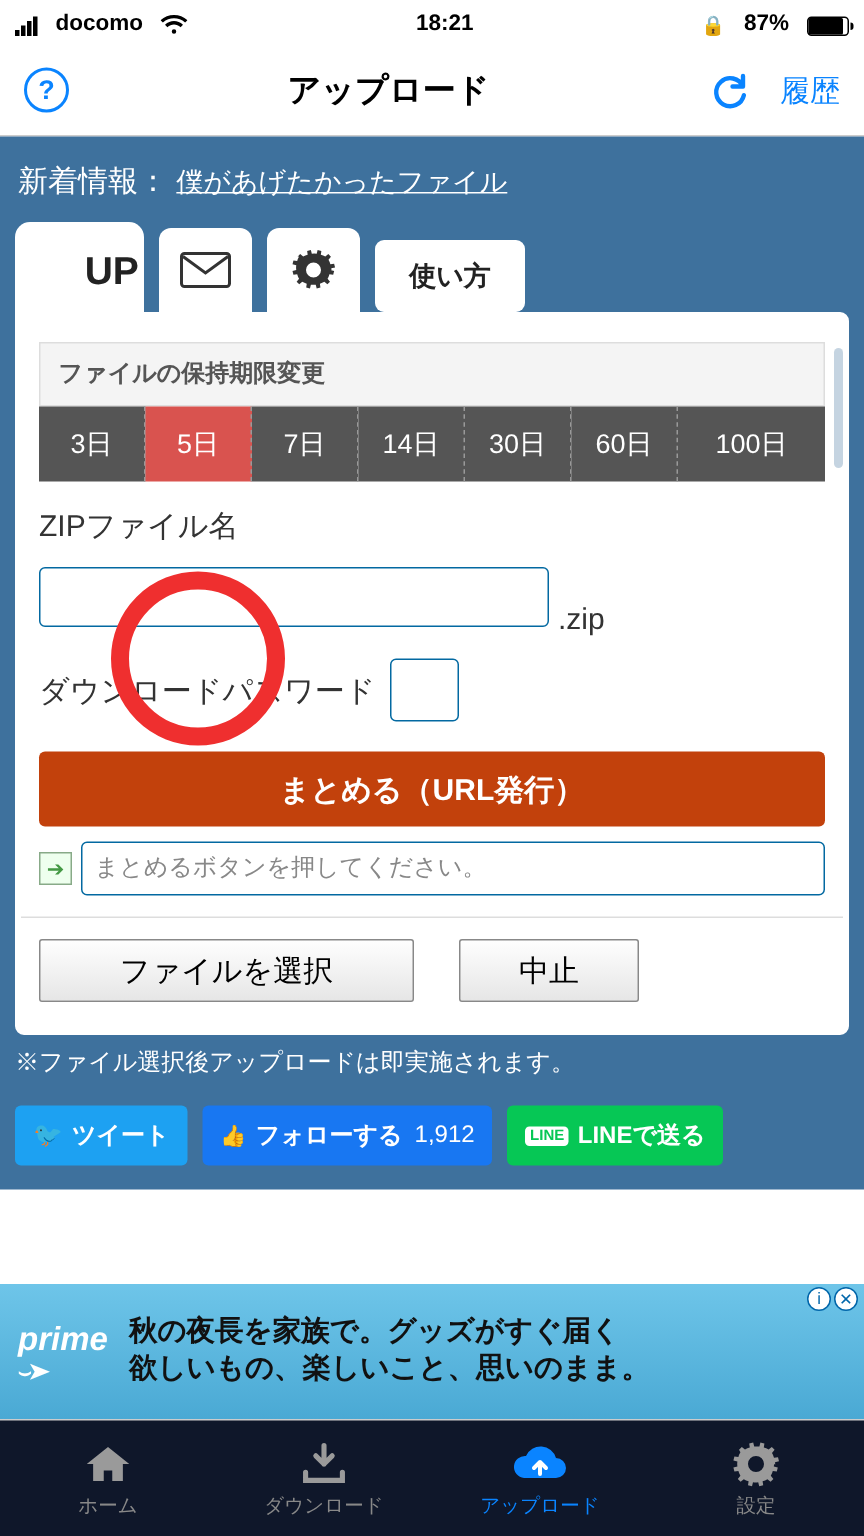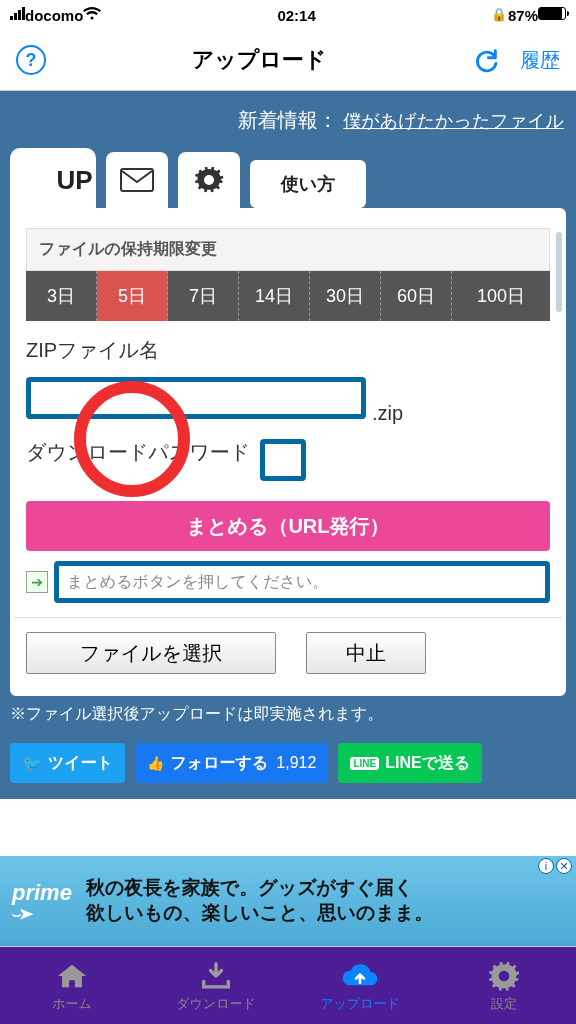--- a/index.html
+++ b/index.html
@@ -1,20 +1,20 @@
 <!DOCTYPE html>
 <html><head>
 <meta charset="utf-8">
 <style>
   * { box-sizing: border-box; margin: 0; padding: 0; }
   html, body { width: 576px; height: 1024px; font-family: -apple-system, "Hiragino Sans", sans-serif; background: #fff; overflow: hidden; }
 
   
   .status-bar { height: 30px; display: flex; align-items: center; justify-content: space-between; padding: 0 10px; font-size: 15px; font-weight: 600; }
-  .status-left, .status-right { display: flex; align-items: flex-start; gap: 0; }
+  .status-left, .status-right { display: flex; align-items: flex-end; gap: 12px; }
   .signal-bars { display: flex; gap: 1px; align-items: flex-end; }
   .sb { width: 3px; background: #000; }
   .sb1 { height: 4px; } .sb2 { height: 7px; } .sb3 { height: 10px; } .sb4 { height: 13px; }
   .wifi-icon svg { display:block; }
   .lock-icon { font-size: 13px; }
   .battery { width: 28px; height: 13px; border: 1.5px solid #000; border-radius: 3px; position: relative; }
   .battery::after { content:''; position:absolute; right:-4px; top:3px; width:2px; height:5px; background:#000; border-radius:0 2px 2px 0;}
   .battery-fill { height: 100%; width: 87%; background: #000; border-radius: 1px; }
 
   
@@ -22,53 +22,53 @@
   .nav-title { font-size: 22px; font-weight: 700; }
   .nav-left, .nav-right { display:flex; align-items:center; gap: 20px; }
   .help-circle { width: 30px; height: 30px; border: 2.5px solid #0a84ff; border-radius: 50%; display:flex; align-items:center; justify-content:center; color:#0a84ff; font-size:18px; font-weight:700; }
   .refresh-icon { width: 28px; height: 28px; }
   .history { color: #0a84ff; font-size: 20px; font-weight: 500; text-align: center; }
 
   .divider { height: 1px; background: #ccc; }
 
   
   .main-panel { background: #3e719d; margin: 0; padding: 12px 10px 16px; color: #fff; position: relative; }
-  .news-row { font-size: 20px; margin: 4px 2px 14px; text-align: right; }
+  .news-row { font-size: 20px; margin: 4px 2px 14px; }
   .news-link { text-decoration: underline; font-size: 18px; }
 
   
   .tabs { display:flex; gap: 10px; align-items:flex-end; }
   .tab { background:#fff; border-radius: 8px 8px 0 0; height: 56px; display:flex; align-items:center; justify-content:center; color:#222; }
   .tab.up { width: 86px; font-size: 26px; font-weight: 800; border-radius: 10px 10px 0 0; height: 64px; margin-bottom:-4px;padding-left:43px;}
   .tab.mail { width: 62px; }
   .tab.gear { width: 62px; }
-  .tab.guide { width: 116px; font-size: 18px; font-weight: 700; border-radius: 6px; height: 48px; }
+  .tab.guide { width: 100px; font-size: 18px; font-weight: 700; border-radius: 6px; height: 48px; }
 
   .content-box { background:#fff; border: 4px solid #fff; border-radius: 0 6px 6px 6px; padding: 16px 12px 18px; color:#333; position: relative; }
   .scrollbar-fake { position:absolute; right:0; top:20px; width:6px; height:80px; background:#3e719d; border-radius:3px; opacity:.3;}
 
   .section-label { background:#f4f4f4; border:1px solid #ddd; padding: 10px 12px; font-size: 16px; color:#555; font-weight:600; margin-bottom: 0;}
   .retention-row { display:flex; height: 50px; }
   .ret-cell { flex:1; background:#555; color:#fff; display:flex; align-items:center; justify-content:center; font-size:18px; border-right: 1px dashed #999; }
   .ret-cell:last-child { border-right:none;}
   .ret-cell.selected { background:#d9534f; }
   .ret-cell.wide { flex: 1.4; }
 
   .highlight-circle { position:absolute; width: 116px; height: 116px; border: 12px solid #ef2f2f; border-radius: 50%; left: 74px; top: 290px; pointer-events:none; z-index: 5; }
 
   .field-block { margin-top: 16px; }
   .field-label { font-size: 20px; margin-bottom: 6px; }
   .zip-row { display:flex; align-items:center; gap: 6px; }
-  .text-input { border: 5px solid #0369a1; border-radius: 4px; height: 40px; padding: 16px 8px; font-size: 16px; }
+  .text-input { border: 1px solid #0369a1; border-radius: 4px; height: 40px; padding: 16px 8px; font-size: 16px; }
   .zip-name-input { flex: 0 0 340px; }
   .zip-ext { font-size: 20px; margin-top: 32px; }
-  .pw-row { display:flex; gap: 10px; margin-top: 14px;}
+  .pw-row { display:flex; align-items:center; gap: 10px; margin-top: 14px;}
   .pw-input { width: 46px; height: 42px; }
 
-  .primary-btn { margin-top: 20px; width: 100%; background: #ec4899; color:#fff; border:none; border-radius: 4px; height: 50px; font-size: 20px; font-weight:700; }
+  .primary-btn { margin-top: 20px; width: 100%; background: #c2410c; color:#fff; border:none; border-radius: 4px; height: 50px; font-size: 20px; font-weight:700; }
 
   .url-row { display:flex; align-items:center; gap: 6px; margin-top: 10px;}
   .url-icon { width: 22px; height: 22px; border:1px solid #8a8; background:#efe; display:flex; align-items:center; justify-content:center; color:#494; font-size:14px;}
   .url-input { flex:1; height: 36px; }
   .url-input::placeholder { color:#888; }
 
   .sep { height:1px; background:#ddd; margin: 14px -12px; }
 
   .file-btn-row { display:flex; gap: 30px; }
   .grad-btn { flex: 0 0 auto; height: 42px; border:1px solid #888; border-radius:2px; background: linear-gradient(#fefefe,#e6e6e6); font-size: 20px; }
@@ -89,21 +89,21 @@
   
   .ad-banner { position:absolute; bottom: 78px; left:0; right:0; height: 90px; background: linear-gradient(#6ec5e9,#4aa9d4); display:flex; align-items:center; padding: 0 12px; gap: 14px; }
   .ad-logo { color:#fff; font-size: 22px; font-weight:700; font-style: italic; position:relative;}
   .ad-logo .arrow { display:block; font-style:normal; font-size:14px; letter-spacing:-1px;}
   .ad-text { font-size: 19px; font-weight: 800; color:#111; line-height:1.3;}
   .ad-close { position:absolute; top:2px; right:4px; display:flex; gap:2px;}
   .ad-x { width:16px; height:16px; border:1px solid #06a; color:#06a; font-size:11px; border-radius:50%; display:flex; align-items:center; justify-content:center; background:#fff;}
   .ad-i { width:16px; height:16px; border:1px solid #06a; color:#06a; font-size:11px; border-radius:50%; display:flex; align-items:center; justify-content:center; background:#fff;}
 
   
-  .tab-bar { position:absolute; bottom:0; left:0; right:0; height: 78px; background:#4c1d95; border-top:1px solid #ccc; display:flex; }
+  .tab-bar { position:absolute; bottom:0; left:0; right:0; height: 78px; background:#0f172a; border-top:1px solid #ccc; display:flex; }
   .tab-item { flex:1; display:flex; flex-direction:column; align-items:center; justify-content:center; gap:2px; font-size:13px; color:#888;}
   .tab-item.active { color:#0a84ff; }
   .tab-icon { height: 34px; display:flex; align-items:center; justify-content:center;}
 
   .below-panel-gap { height: 40px; }
 </style>
 </head>
 <body>
 
 <div class="status-bar">
@@ -114,21 +114,21 @@
         <div class="sb sb3"></div>
         <div class="sb sb4"></div>
     </div>
     <span>docomo</span>
     <span class="wifi-icon">
       <svg width="18" height="14" viewBox="0 0 18 14">
           <path d="M9 12.5a1.5 1.5 0 100-3 1.5 1.5 0 000 3zM3 6.5C4.8 4.8 6.8 4 9 4s4.2.8 6 2.5l-1.6 1.6C12 7 10.6 6.4 9 6.4S6 7 4.6 8.1L3 6.5zM0 3.5C2.6 1.2 5.6 0 9 0s6.4 1.2 9 3.5L16.4 5C14.2 3.1 11.7 2.2 9 2.2S3.8 3.1 1.6 5L0 3.5z" fill="#000"></path>
         </svg>
     </span>
   </div>
-  <div>02:14</div>
+  <div>18:21</div>
   <div class="status-right">
     <span class="lock-icon">🔒</span>
     <span>87%</span>
     <div class="battery">
         <div class="battery-fill"></div>
       </div>
   </div>
 </div>
 
 <div class="nav-bar">

